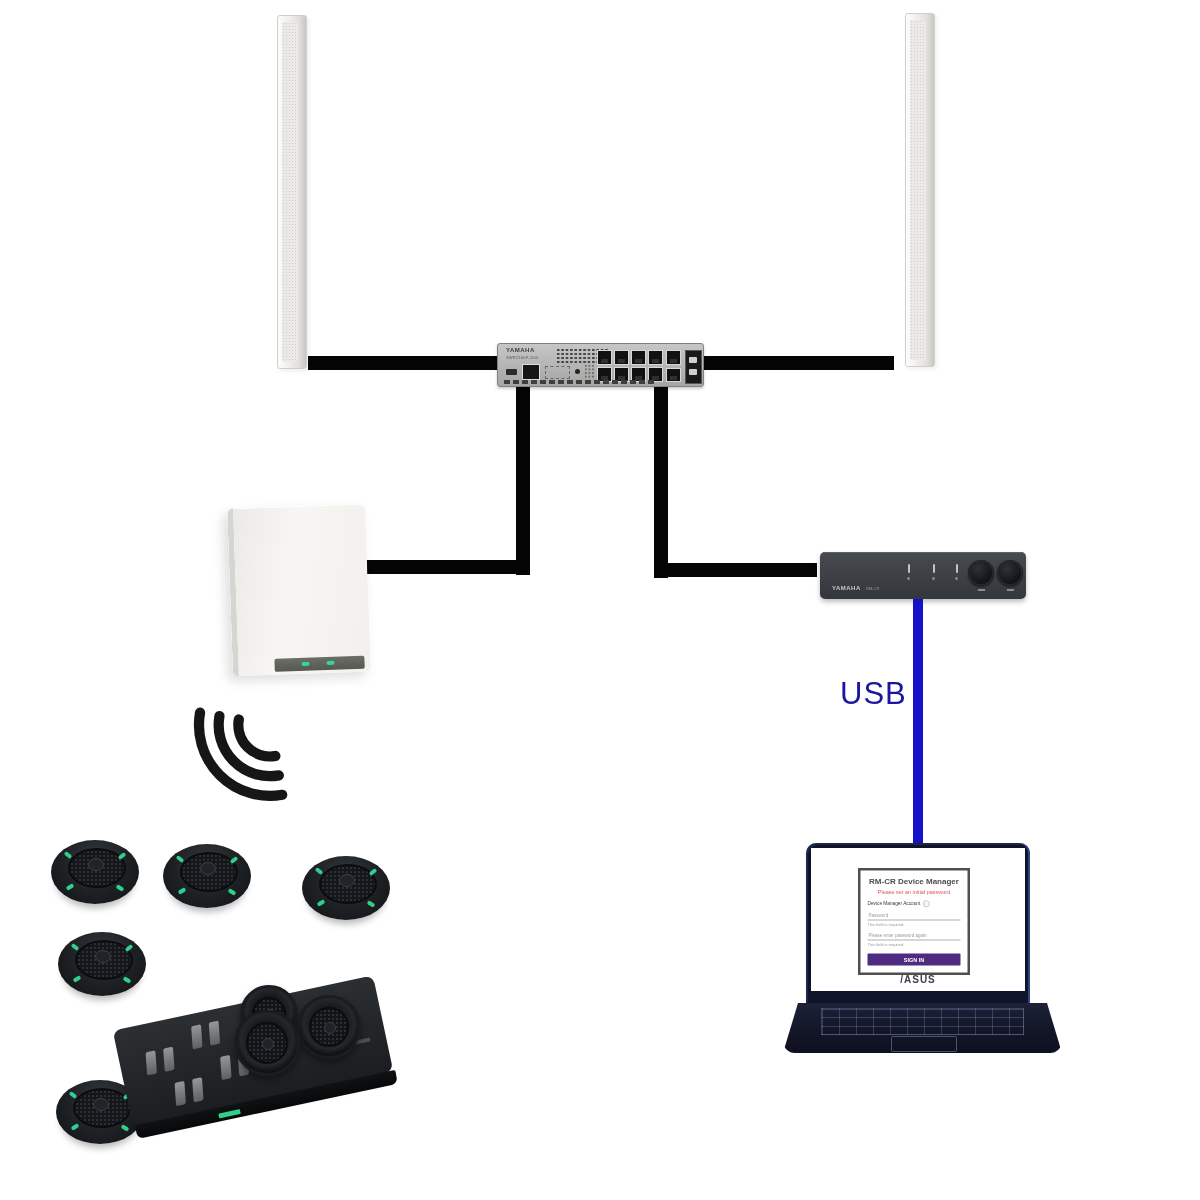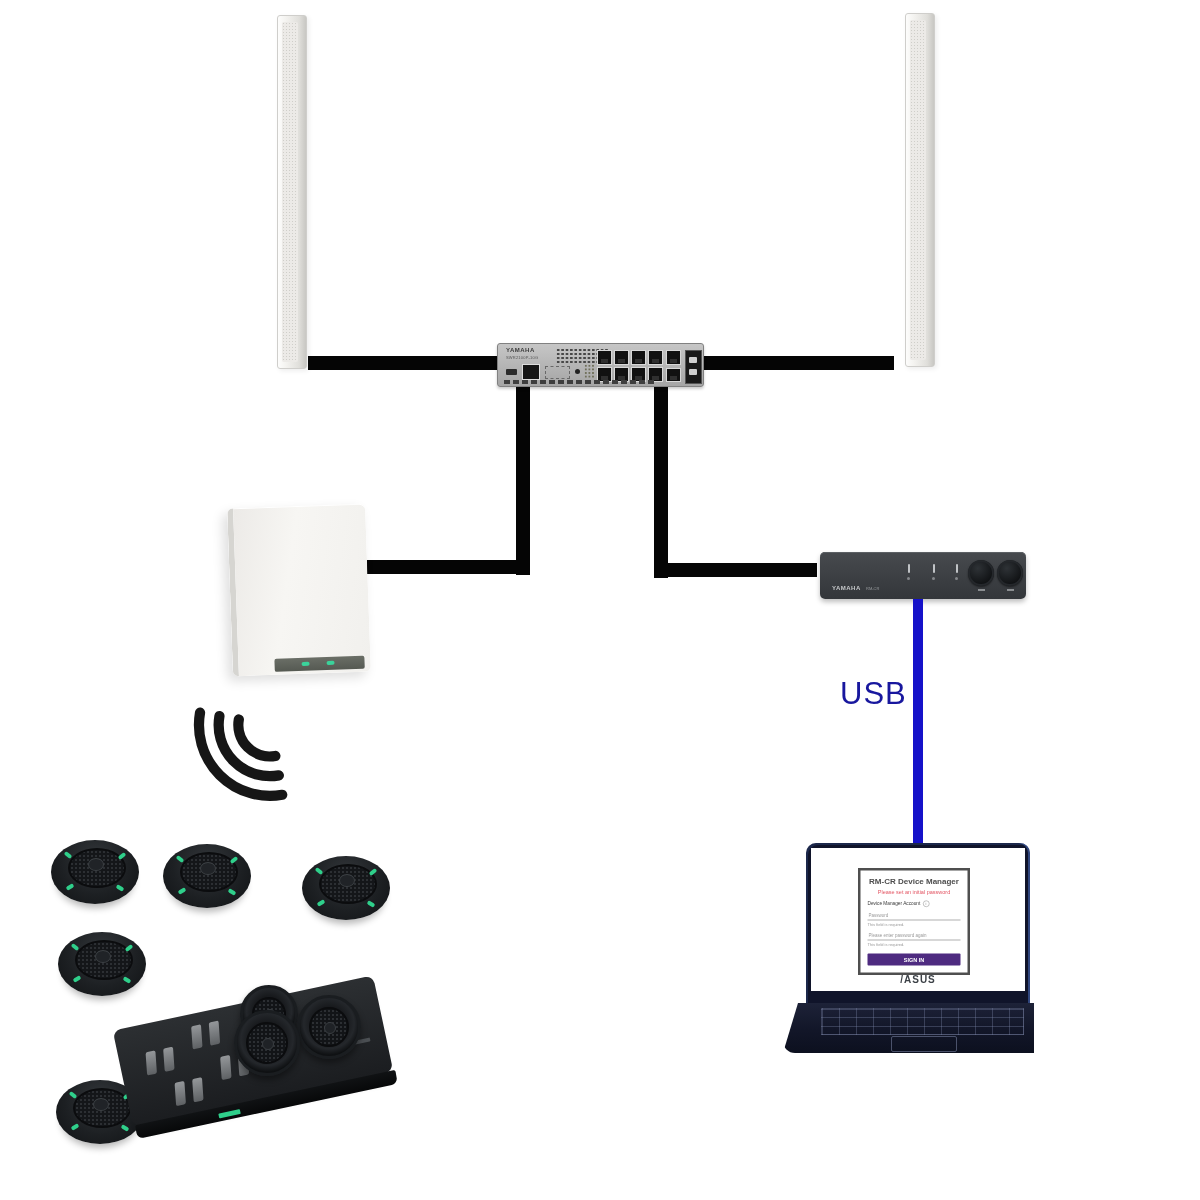--- a/index.html
+++ b/index.html
@@ -1,17 +1,17 @@
 <!DOCTYPE html>
 <html><head>
 <meta charset="utf-8">
 <style>
   html,body{margin:0;padding:0;background:#fff;}
   .canvas{position:relative;width:1034px;height:1200px;background:#fff;overflow:hidden;
-          font-family:"Liberation Sans",sans-serif;}
+          font-family:"Liberation Sans",sans-serif;padding-left:32px;}
 
   
   .cable{position:absolute;background:#050505;}
   .usb-line{position:absolute;background:#1511c9;}
   .usb-label{position:absolute;left:840px;top:676px;font-size:31px;color:#18179e;letter-spacing:1px;}
 
   
   .speaker{position:absolute;width:28px;border:1px solid #cfcecb;border-radius:3px;
     background:linear-gradient(90deg,#fdfdfc 0%,#f3f2ef 30%,#e0dfdb 75%,#c8c7c3 100%);
     box-shadow:2px 2px 5px rgba(0,0,0,0.07);}

